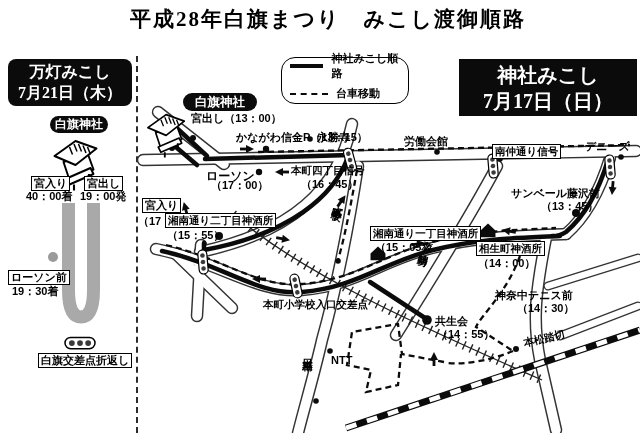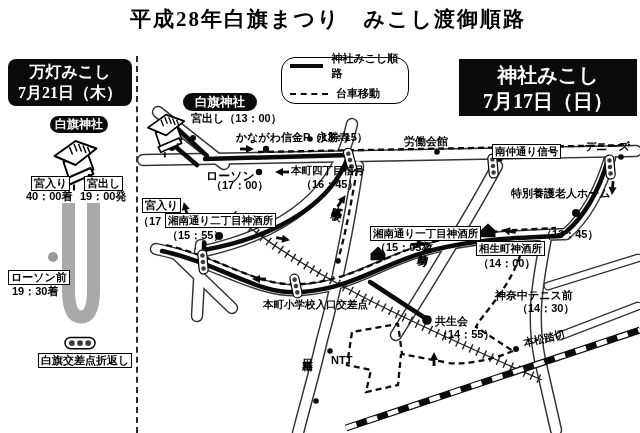--- a/index.html
+++ b/index.html
@@ -224,22 +224,22 @@
 
   <div class="lbl sm" style="left:291px;top:164px;">本町四丁目信号</div>
   <div class="lbl" style="left:301px;top:178px;">（16：45）</div>
 
   <div class="lbl" style="left:317px;top:131px;">永勝寺</div>
   <div class="lbl" style="left:404px;top:135px;">労働会館</div>
 
   <div class="lbl bx sm" style="left:492px;top:144px;">南仲通り信号</div>
   <div class="lbl" style="left:585px;top:140px;">デニーズ</div>
 
-  <div class="lbl" style="left:511px;top:187px;">特別養護老人ホーム</div>
-  <div class="lbl" style="left:541px;top:200px;margin-top:28px;">（13：45）</div>
+  <div class="lbl" style="left:511px;top:187px;">サンベール藤沢前</div>
+  <div class="lbl" style="left:541px;top:200px;">（13：45）</div>
 
   <div class="lbl bx sm" style="left:165px;top:213px;">湘南通り二丁目神酒所</div>
   <div class="lbl" style="left:167px;top:229px;">（15：55）</div>
 
   <div class="lbl bx sm" style="left:370px;top:226px;">湘南通り一丁目神酒所</div>
   <div class="lbl" style="left:375px;top:241px;">（15：05）</div>
 
   <div class="lbl bx sm" style="left:476px;top:241px;">相生町神酒所</div>
   <div class="lbl" style="left:478px;top:257px;">（14：00）</div>
 

